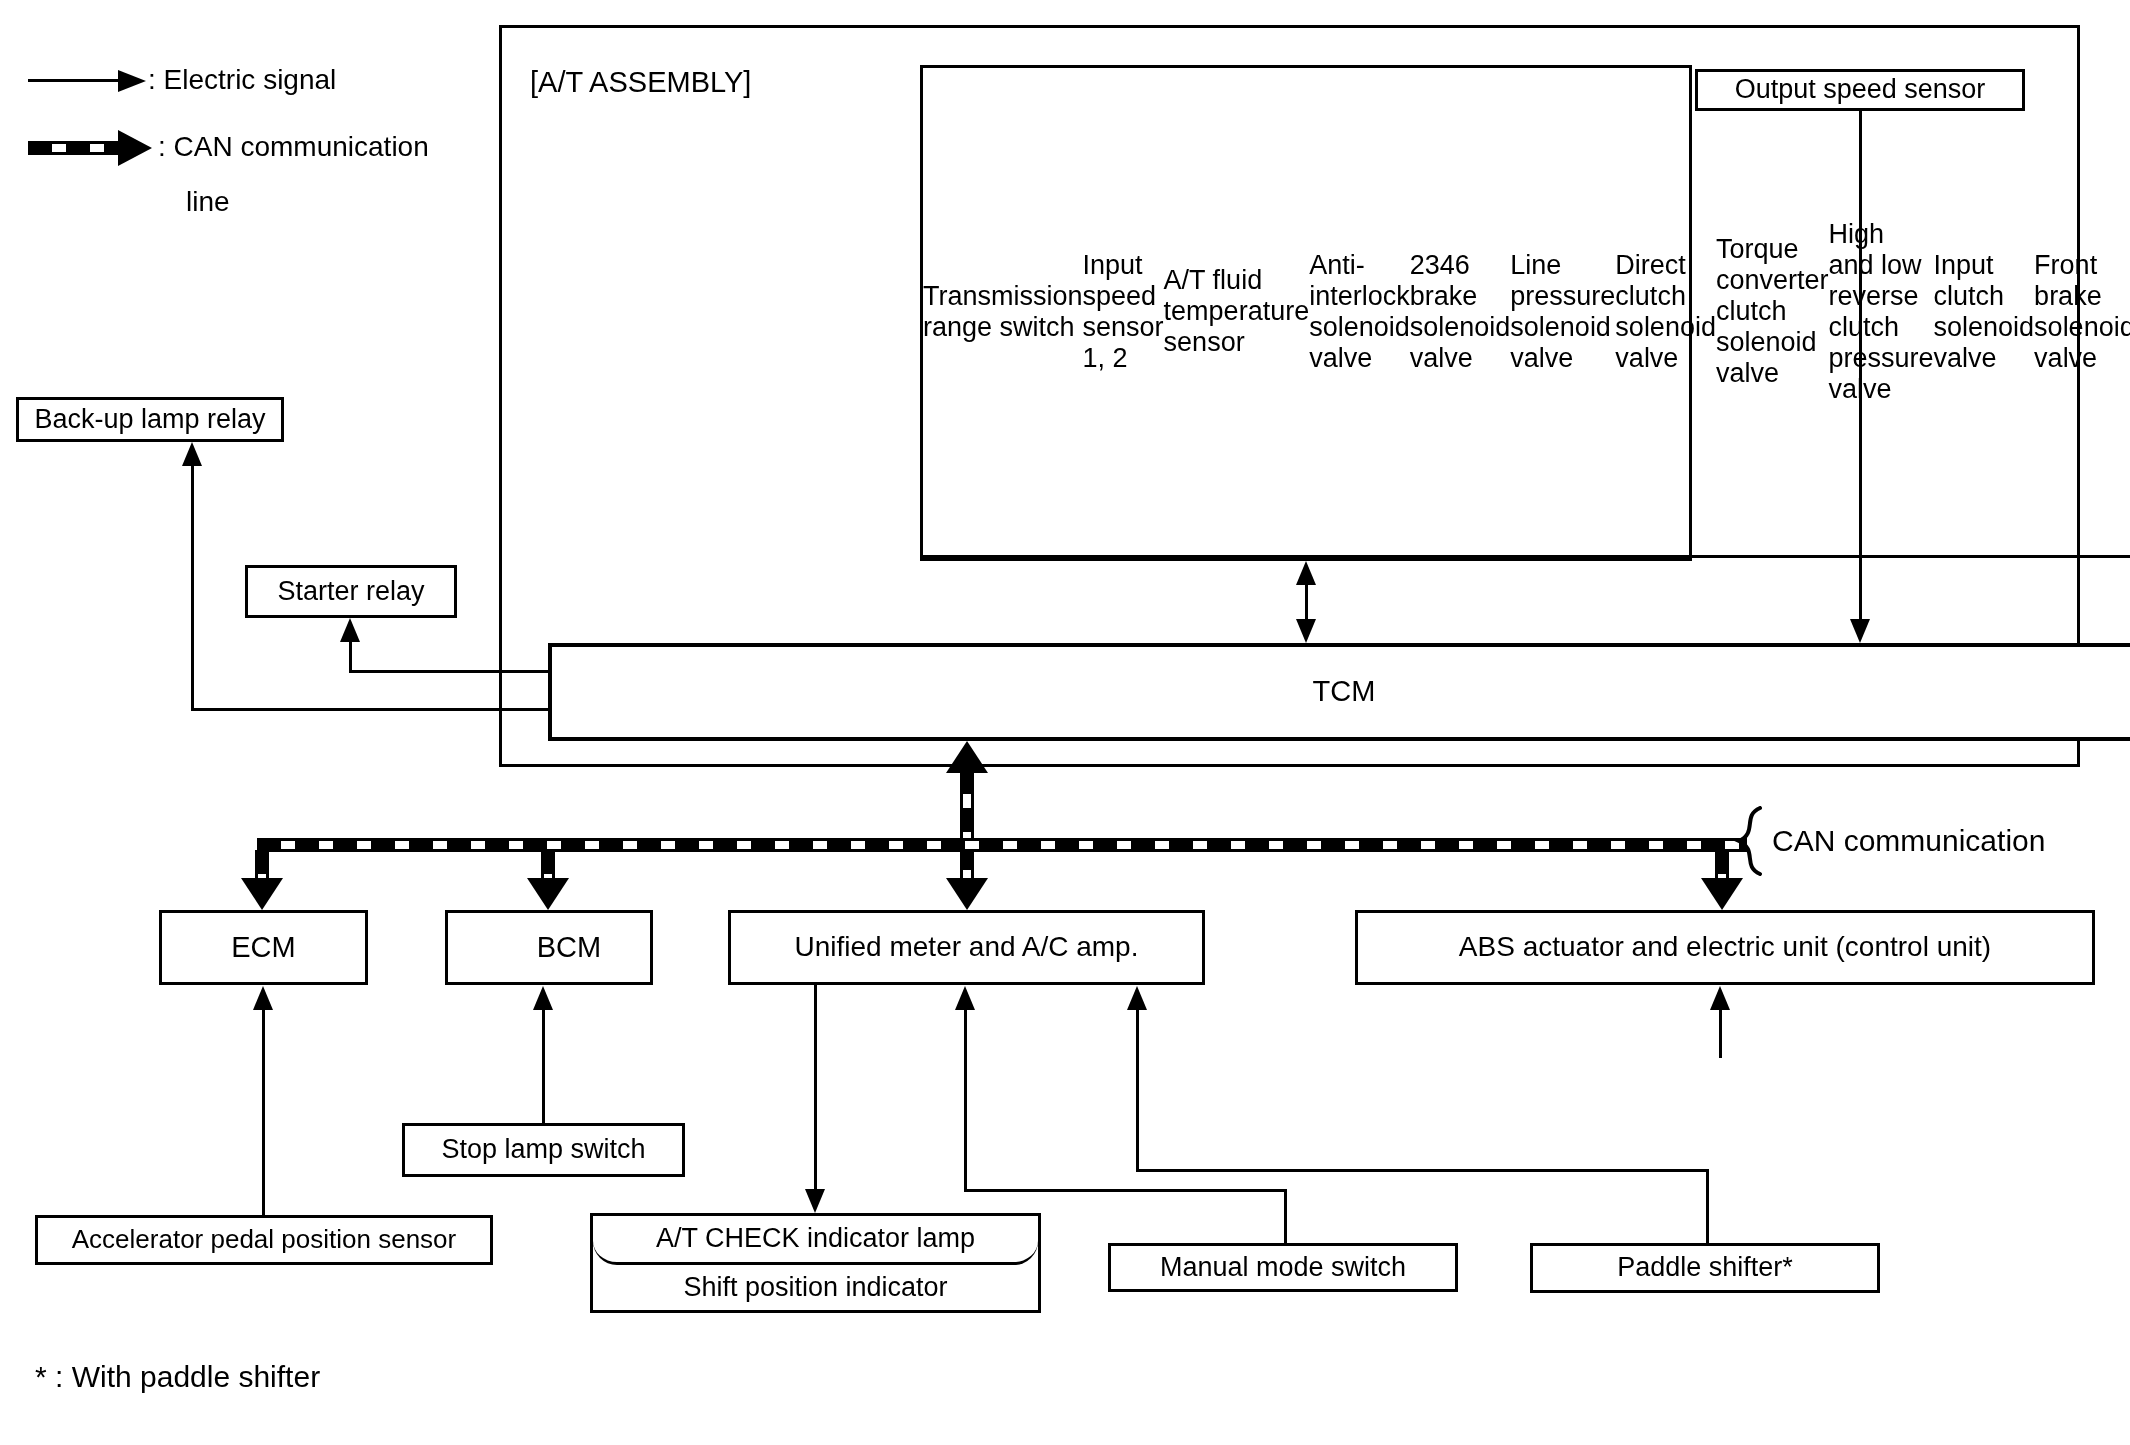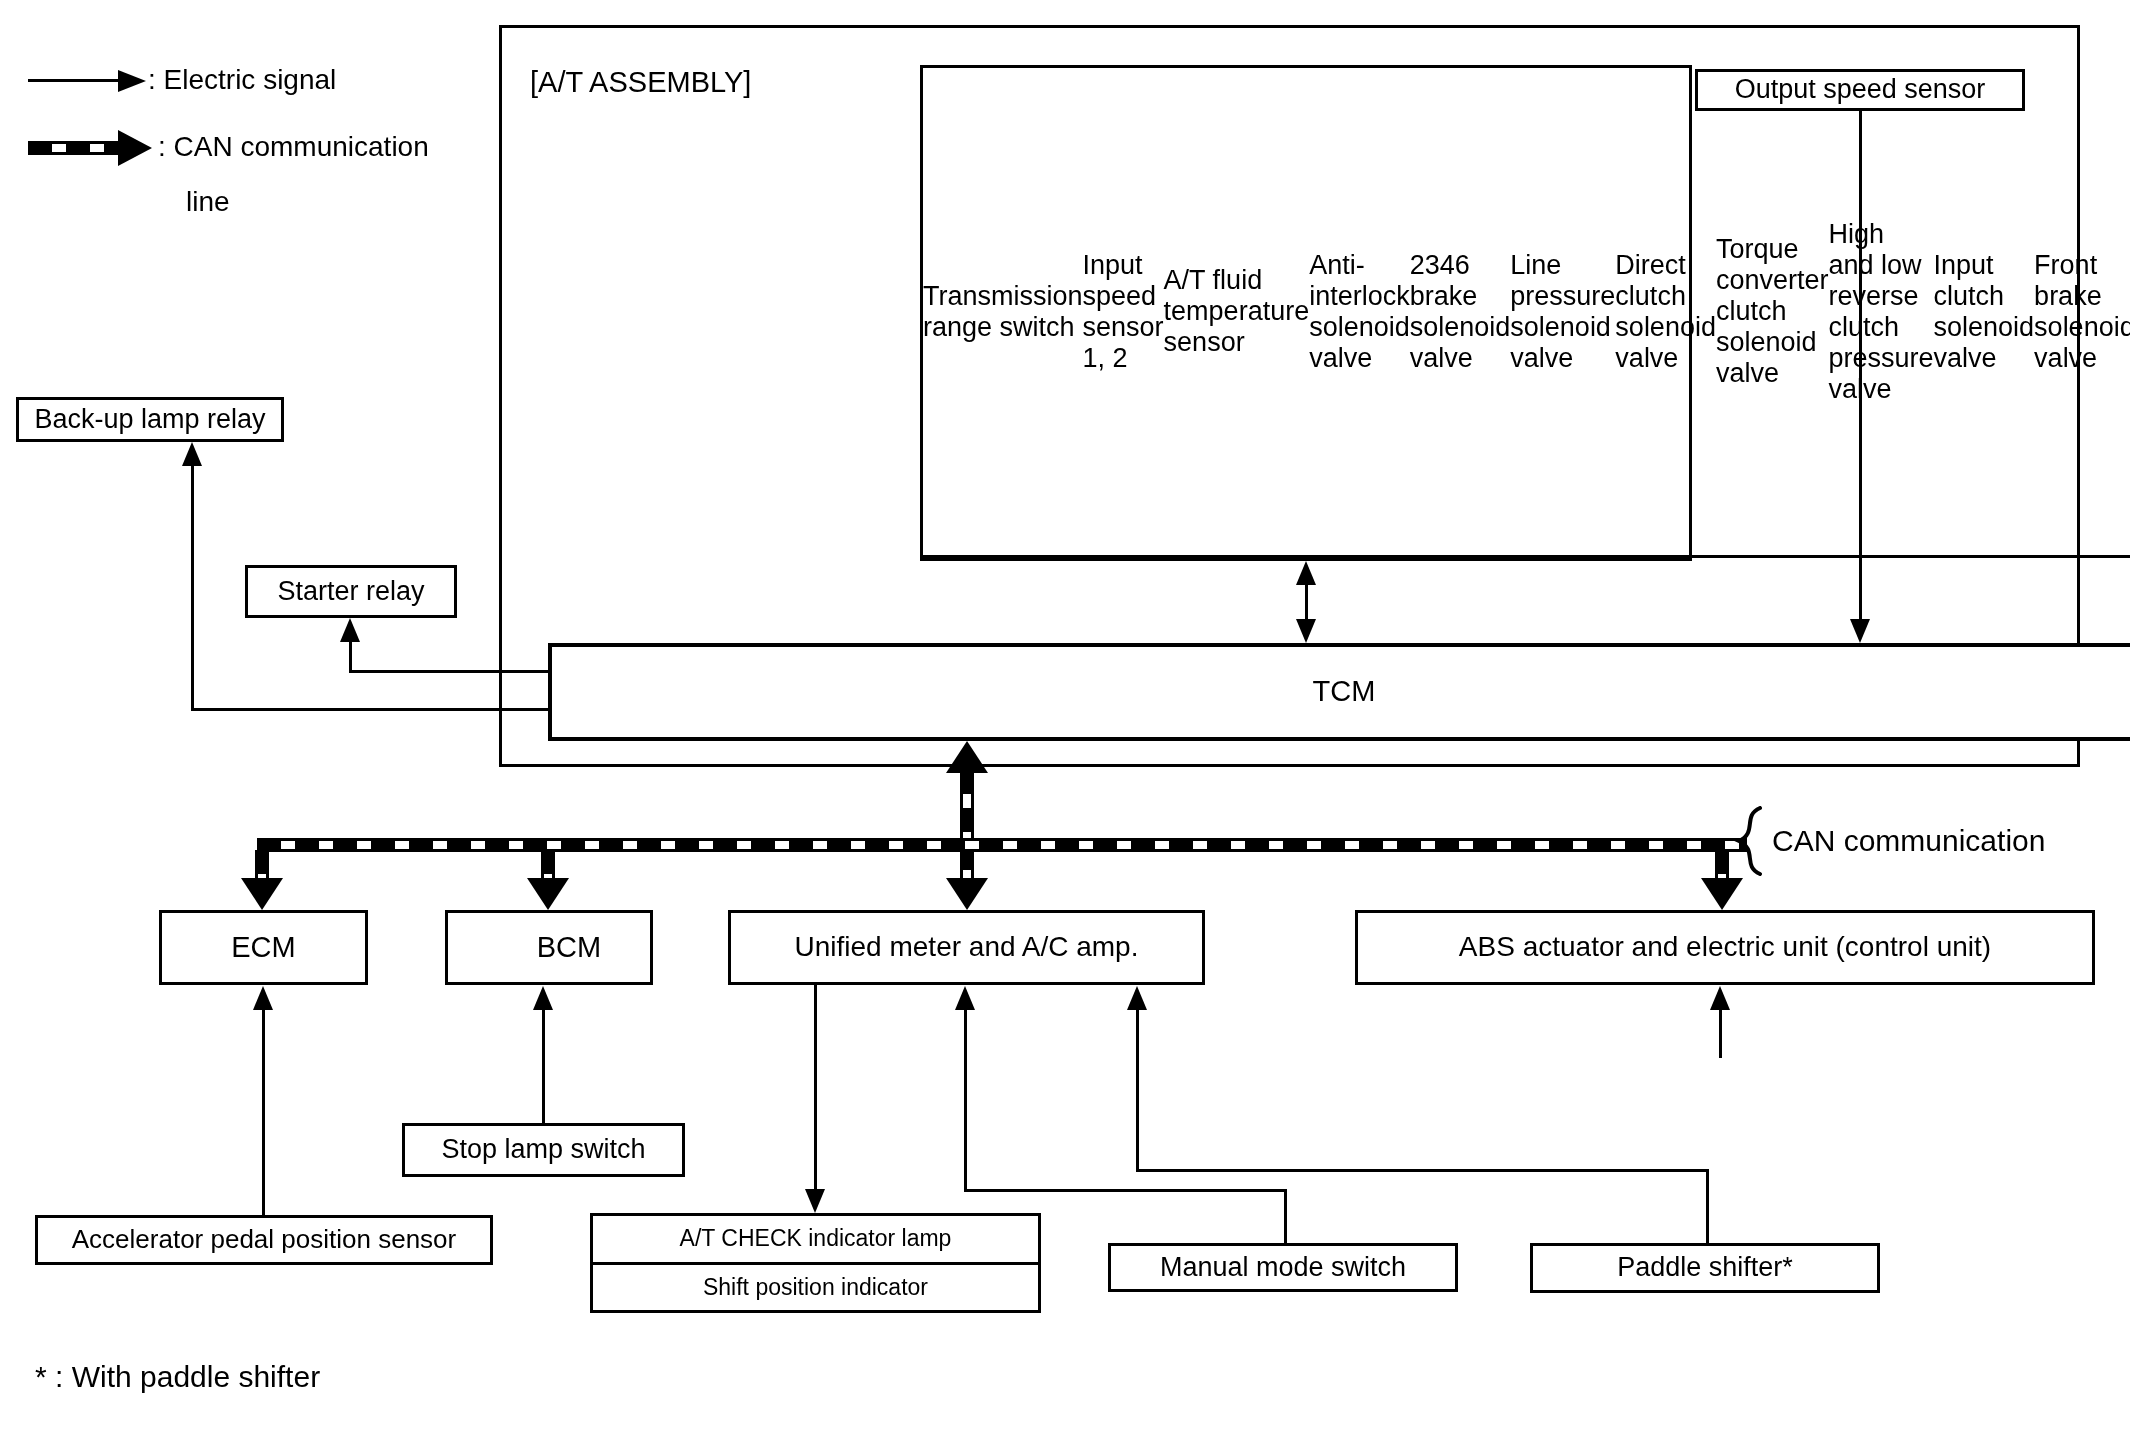--- a/index.html
+++ b/index.html
@@ -26,21 +26,21 @@
   .can-ah-right{border-top:18px solid transparent;border-bottom:18px solid transparent;border-left:34px solid #000;}
   .lbl{position:absolute;white-space:nowrap;font-size:28px;}
   .stack{position:absolute;left:920px;top:65px;width:772px;height:496px;border:3px solid #000;
          box-sizing:border-box;display:flex;flex-direction:row;background:#fff;}
   .stack .row{flex:1;display:flex;align-items:center;justify-content:center;
               border-bottom:3px solid #000;font-size:27px;box-sizing:border-box;}
   .stack .row:last-child{border-bottom:none;}
   .dbl{position:absolute;left:590px;top:1213px;width:451px;height:100px;border:3px solid #000;
        box-sizing:border-box;display:flex;flex-direction:column;background:#fff;}
   .dbl .row{flex:1;display:flex;align-items:center;justify-content:center;
-            border-bottom:3px solid #000;font-size:23px;box-sizing:border-box;}
+            border-bottom:3px solid #000;font-size:27px;box-sizing:border-box;border-radius:24px;}
   .dbl .row:last-child{border-bottom:none;}
 </style>
 </head>
 <body>
 
 <div class="diagram">
 
   <div class="line" style="left:28px;top:79px;width:92px;height:3px;"></div>
   <div class="ah ah-right" style="left:118px;top:70px;"></div>
   <div class="lbl" style="left:148px;top:64px;">: Electric signal</div>

